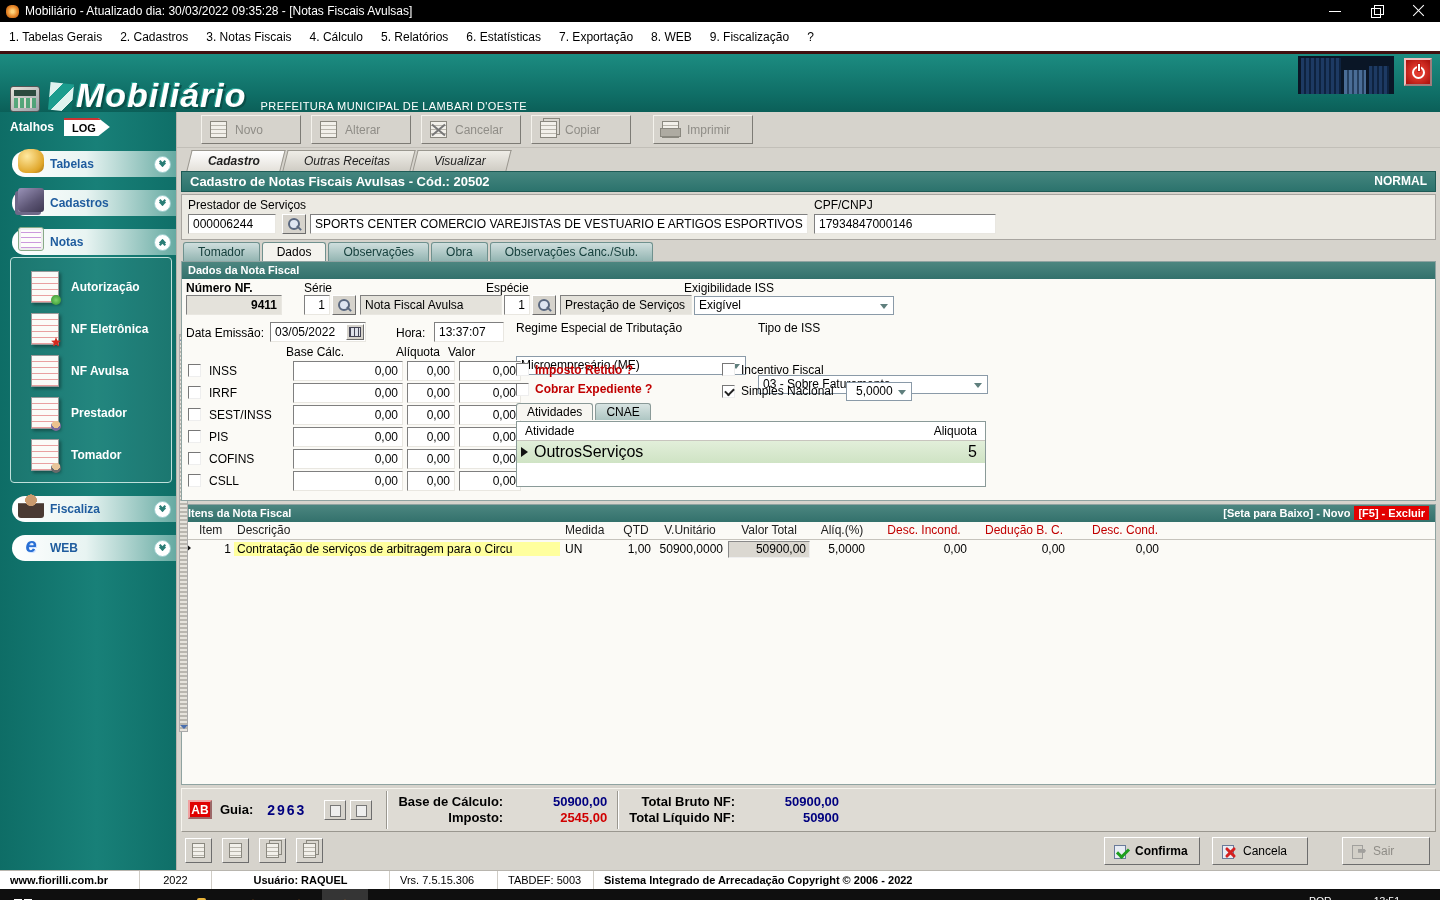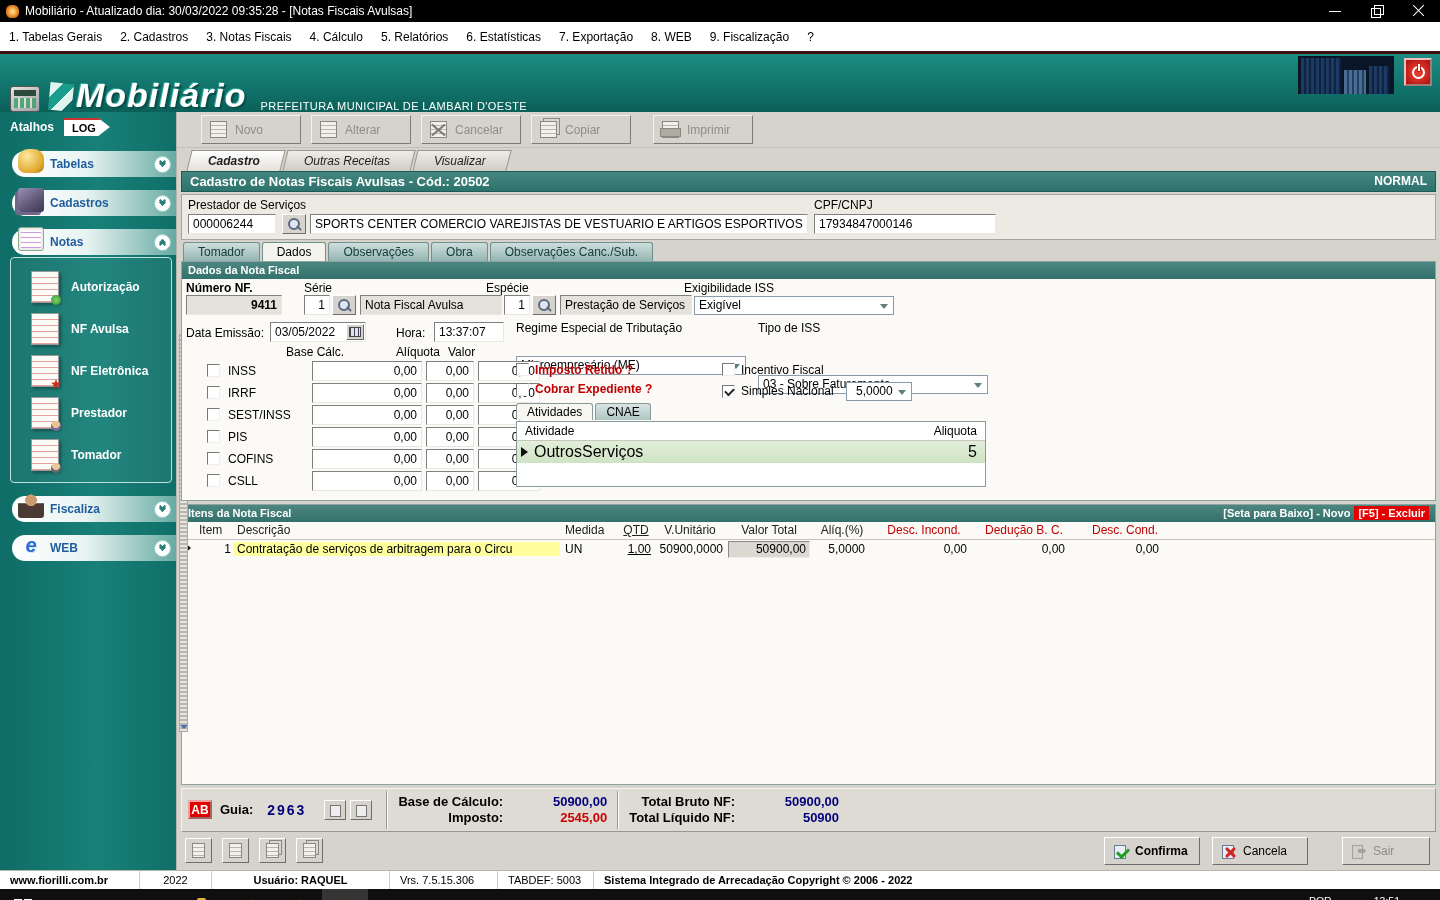--- a/index.html
+++ b/index.html
@@ -143,41 +143,41 @@
   .lbl { font-size:12px; color:#000; white-space:nowrap; }
   .lbl.b { font-weight:bold; }
   .selectbox { background:#fff; border:1px solid #8a9aa8; height:19px; line-height:17px; padding:0 18px 0 4px; font-size:12px; position:relative; white-space:nowrap; overflow:hidden; cursor:pointer; }
   .selectbox::after { content:""; position:absolute; right:5px; top:7px; border:4px solid transparent; border-top:5px solid #5f7f7d; }
   .calbtn { position:absolute; right:1px; top:1px; width:18px; height:16px; background:#d6d3cc; border:1px solid; border-color:#fff #6d6d6d #6d6d6d #fff; cursor:pointer; }
   .calbtn::before { content:""; position:absolute; left:2px; top:2px; right:2px; bottom:2px; border:1px solid #445;
     background:repeating-linear-gradient(90deg,#445 0 1px,#dfe2ea 1px 4px), repeating-linear-gradient(0deg,#445 0 1px,#dfe2ea 1px 4px); }
   .cb { width:13px; height:13px; background:#fff; border:1px solid; border-color:#777 #eee #eee #777; display:inline-block; position:relative; cursor:pointer; flex:none; }
   .cb.checked::after { content:""; position:absolute; left:2px; top:2px; width:7px; height:4px; border-left:2px solid #222; border-bottom:2px solid #222; transform:rotate(-45deg); }
   .redbold { color:#c00000; font-weight:bold; font-size:12px; }
-  .tax-row { position:absolute; left:6px; height:20px; display:flex; align-items:center;margin-left:19px; }
+  .tax-row { position:absolute; left:6px; height:20px; display:flex; align-items:center; }
   .tax-lbl { margin-left:8px; width:84px; font-size:12px; }
   .minitabs { display:flex; gap:2px; align-items:flex-end; }
   .mini-tab { padding:1px 10px; font-size:12px; border:1px solid #8a9a98; border-bottom:none; border-radius:3px 3px 0 0;
     background:linear-gradient(180deg,#d8e4e2,#aec6c3); cursor:pointer; }
   .mini-tab.active { background:#f7f6f1; }
   .atv-table { border:1px solid #8a9a98; background:#fff; }
   .atv-head { display:flex; justify-content:space-between; padding:2px 8px; border-bottom:1px solid #c8c5be; font-size:12px; }
   .atv-row { display:flex; justify-content:space-between; padding:2px 8px 2px 4px; background:linear-gradient(180deg,#e2efda,#cfe3c4); font-size:16px; align-items:center; }
   .play { width:0; height:0; border-left:7px solid #111; border-top:5px solid transparent; border-bottom:5px solid transparent; display:inline-block; margin-right:6px; }
 
   
   .itens-panel { height:286px; margin-top:3px; display:flex; flex-direction:column; }
   .hint-red { background:#e20000; padding:1px 4px; margin-left:4px; }
   .itable-hd, .itable-row { display:flex; align-items:center; font-size:12px; }
   .itable-hd { height:18px; border-bottom:1px solid #c6c3bc; background:#fbfaf6; color:#222; }
   .itable-row { height:19px; background:#fbfaf6; }
   .itens-rest { flex:1; background:#fbfaf6; }
   .c { padding:0 3px; white-space:nowrap; overflow:hidden; }
   .c-arrow { width:14px; } .c-item { width:38px; text-align:right; } .c-desc { width:326px; }
-  .c-med { width:56px; margin-left:2px; } .c-qtd { width:36px; text-align:right;text-decoration:underline; } .c-vunit { width:72px; text-align:right; }
+  .c-med { width:56px; margin-left:2px; } .c-qtd { width:36px; text-align:right; } .c-vunit { width:72px; text-align:right; }
   .c-vtot { width:82px; margin-left:2px; text-align:right; } .c-aliq { width:52px; margin-left:6px; text-align:right; }
   .c-dinc { width:92px; margin-left:10px; text-align:right; } .c-ded { width:88px; margin-left:10px; text-align:right; }
   .c-dcond { width:74px; margin-left:20px; text-align:right; }
   .hred { color:#c00000; }
   .cell-yellow { background:#ffff9e; }
   .cell-sunken { background:#dbd8d1; border:1px solid; border-color:#8a8a8a #eee #eee #8a8a8a; height:17px; line-height:15px; }
 
   
   .totais { height:44px; margin:3px 4px 0 4px; background:#dedbd4; border:1px solid; border-color:#f6f4ee #9a978f #9a978f #f6f4ee;
     display:flex; align-items:center; }
@@ -326,28 +326,28 @@
       </div>
 
       <div class="notas-panel">
         <div class="side-item">
           <span class="doc3d">
               <span class="accent acc-green"></span>
             </span>
           <span class="side-item-label">Autorização</span>
         </div>
         <div class="side-item">
-          <span class="doc3d"></span>
-          <span class="side-item-label">NF Avulsa</span>
-        </div>
-        <div class="side-item">
           <span class="doc3d">
               <span class="accent acc-red"></span>
             </span>
           <span class="side-item-label">NF Eletrônica</span>
+        </div>
+        <div class="side-item">
+          <span class="doc3d"></span>
+          <span class="side-item-label">NF Avulsa</span>
         </div>
         <div class="side-item">
           <span class="doc3d">
               <span class="accent acc-person"></span>
             </span>
           <span class="side-item-label">Prestador</span>
         </div>
         <div class="side-item">
           <span class="doc3d">
               <span class="accent acc-gray"></span>

